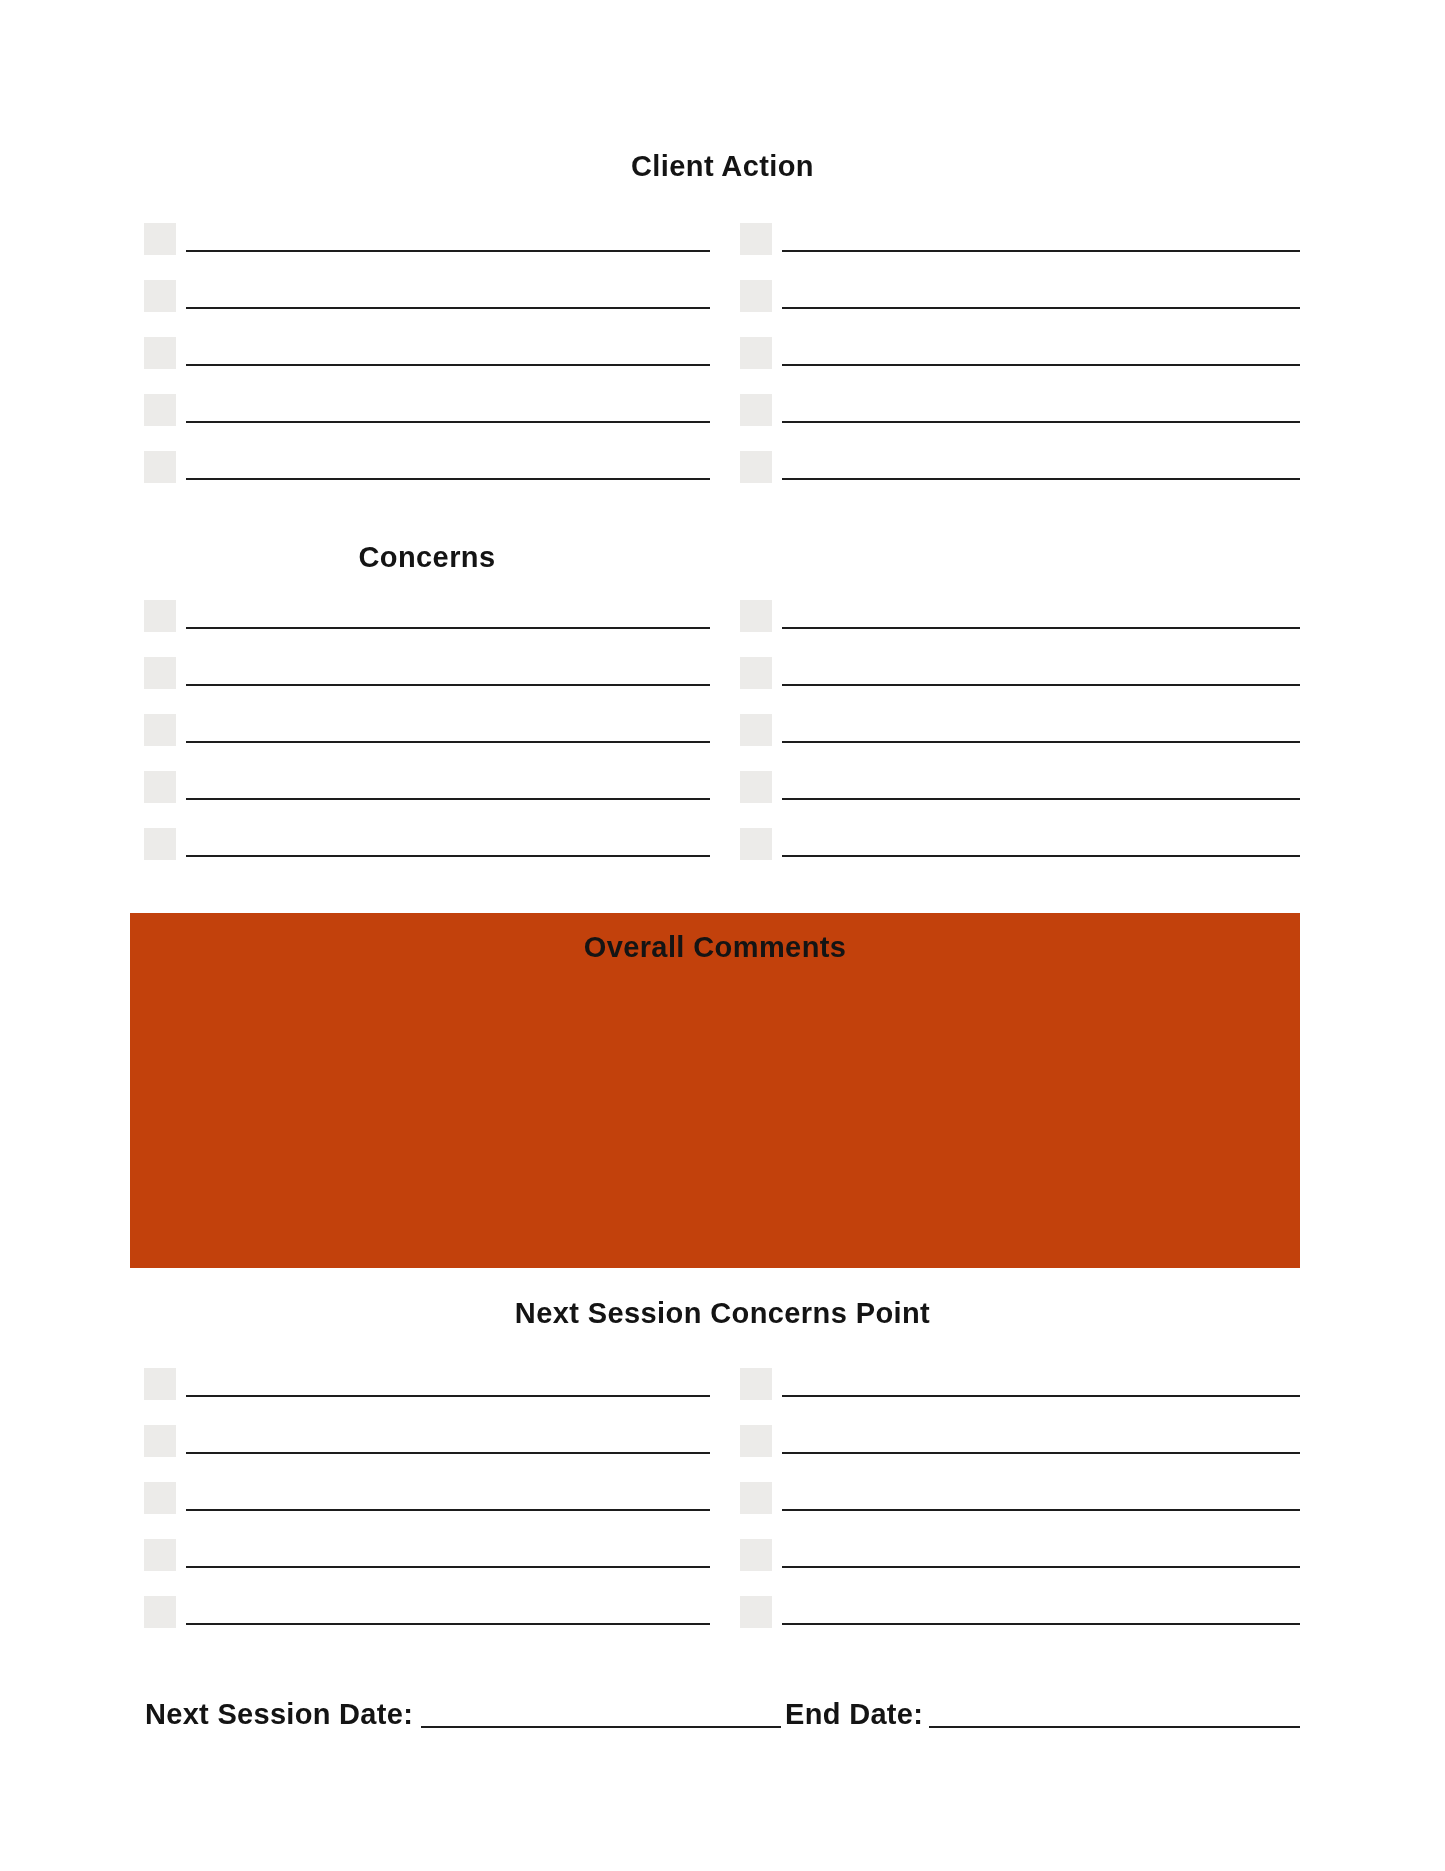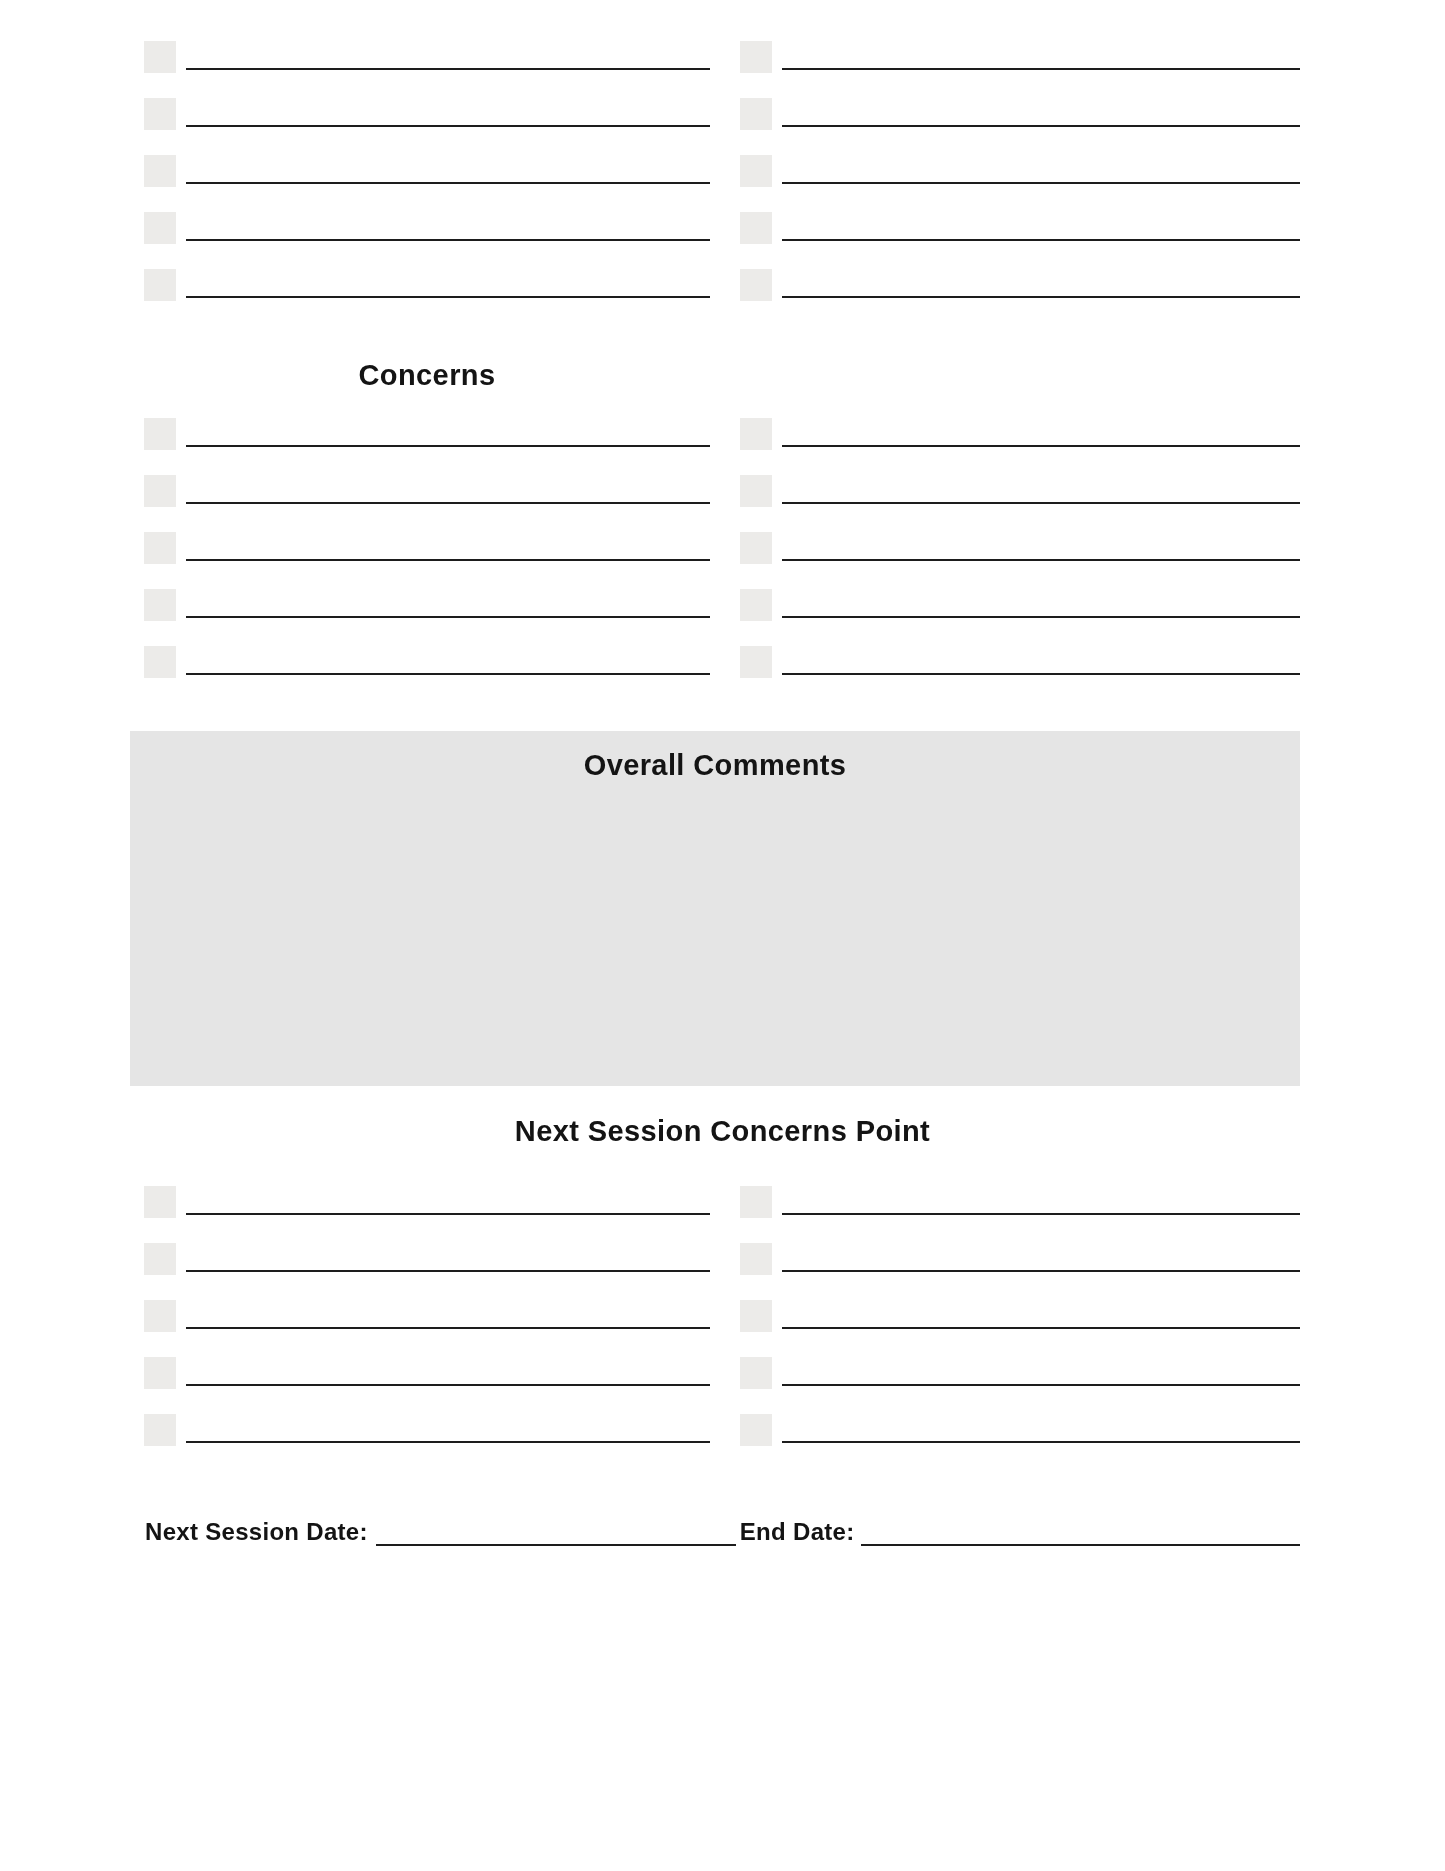--- a/index.html
+++ b/index.html
@@ -38,44 +38,45 @@
     display:grid;
     grid-template-columns:566px 560px;
     column-gap:15px;
     padding-left:144px; padding-right:145px;
     margin-top:58px;
   }
 
   .comments-box {
     margin:53px 145px 0 130px;
     width:1170px; height:355px;
-    background:#e5e5e5;
+    background:#c2410c;
   }
   .comments-box .heading { padding-top:18px; }
   .comments-input { width:100%; height:290px; }
 
   #next-session-title { margin-top:29px; }
 
   .footer-row {
     display:flex; align-items:flex-end;
     margin:69px 145px 0 145px;
-    font-size:24px; font-weight:700; letter-spacing:.3px; line-height:34px;
+    font-size:29px; font-weight:700; letter-spacing:.3px; line-height:34px;
     white-space:nowrap;
   }
   .footer-row .flabel { padding-right:8px; }
   .fline { border-bottom:2.5px solid #1D1D1D; margin-bottom:3px; min-height:10px; }
   #next-session-date-line { width:360px; }
   #end-date-label { margin-left:4px; padding-right:6px; }
   #end-date-line { flex:1; }
 </style>
 </head>
 <body>
 
 <div class="page">
 
+  <div id="client-action-title" class="heading">Client Action</div>
 
   <div id="client-action-checklist" class="checklist">
     <div class="col">
         <div class="row">
           <div class="cb"></div>
           <div class="ln"></div>
         </div>
         <div class="row">
           <div class="cb"></div>
           <div class="ln"></div>

